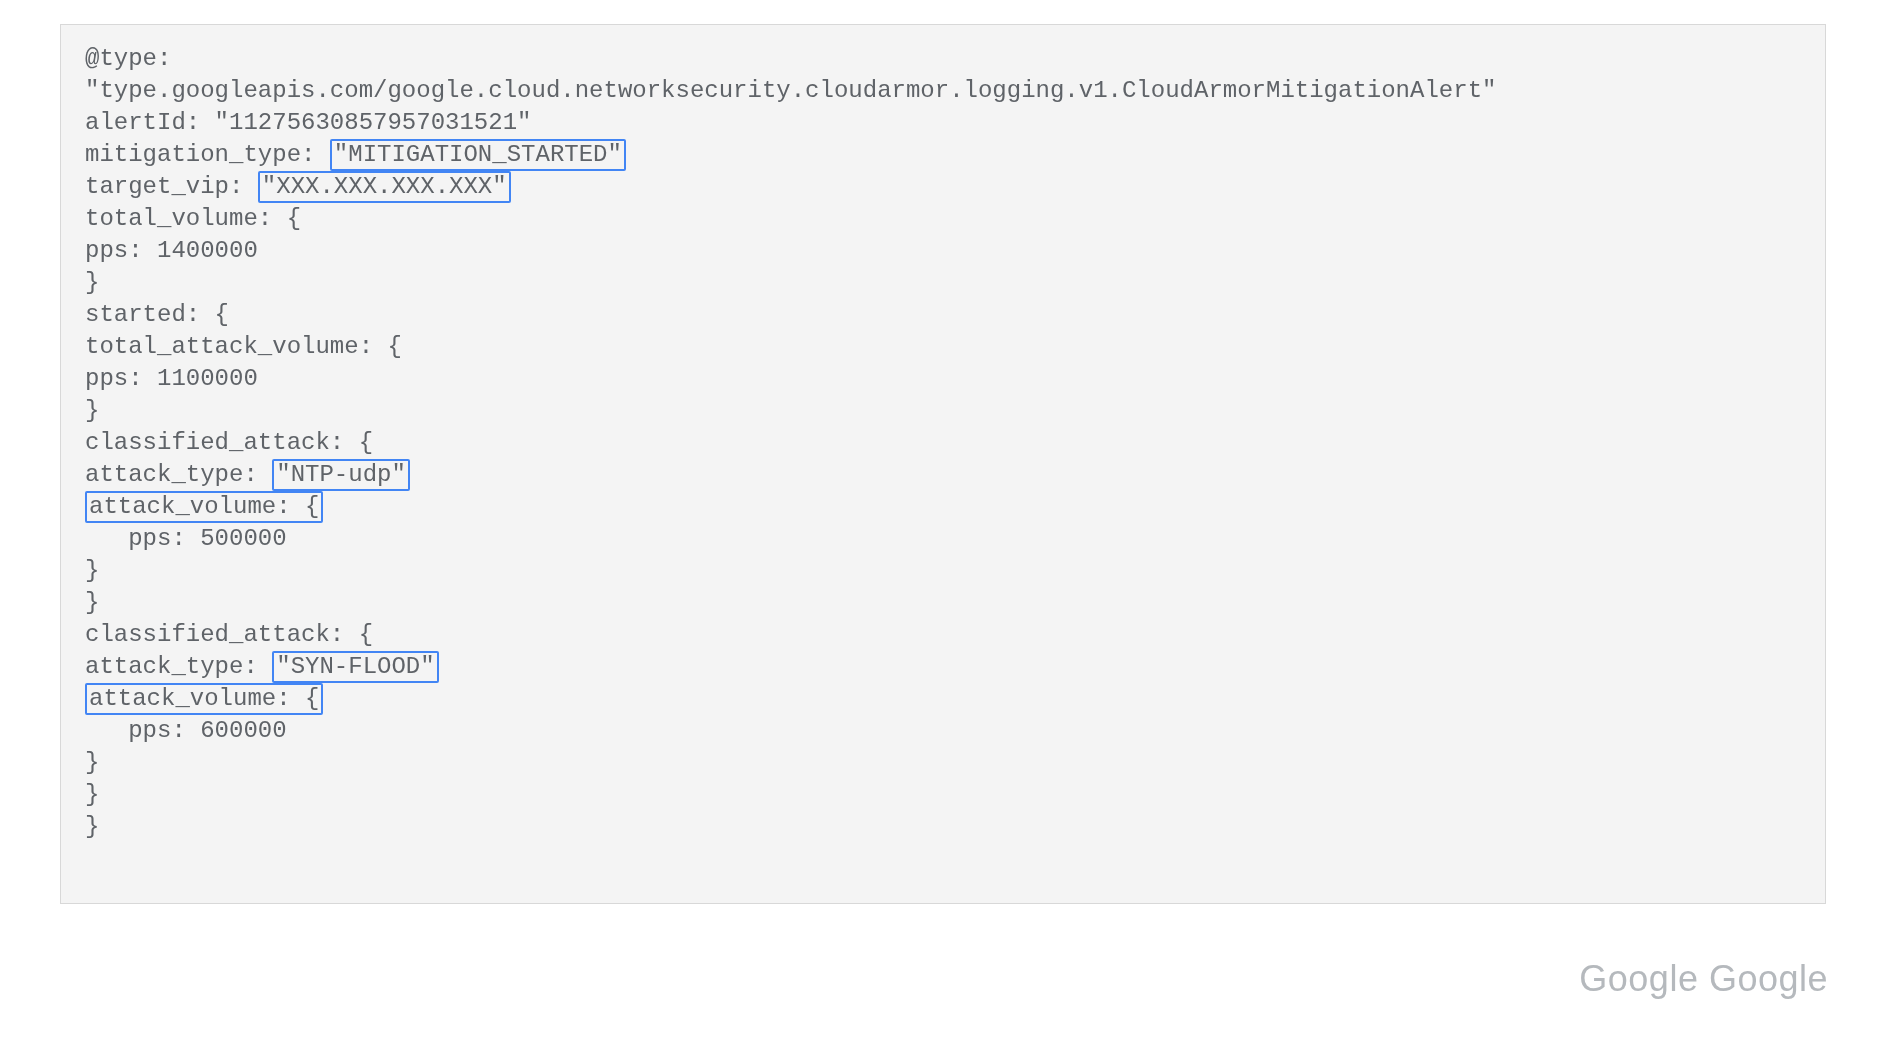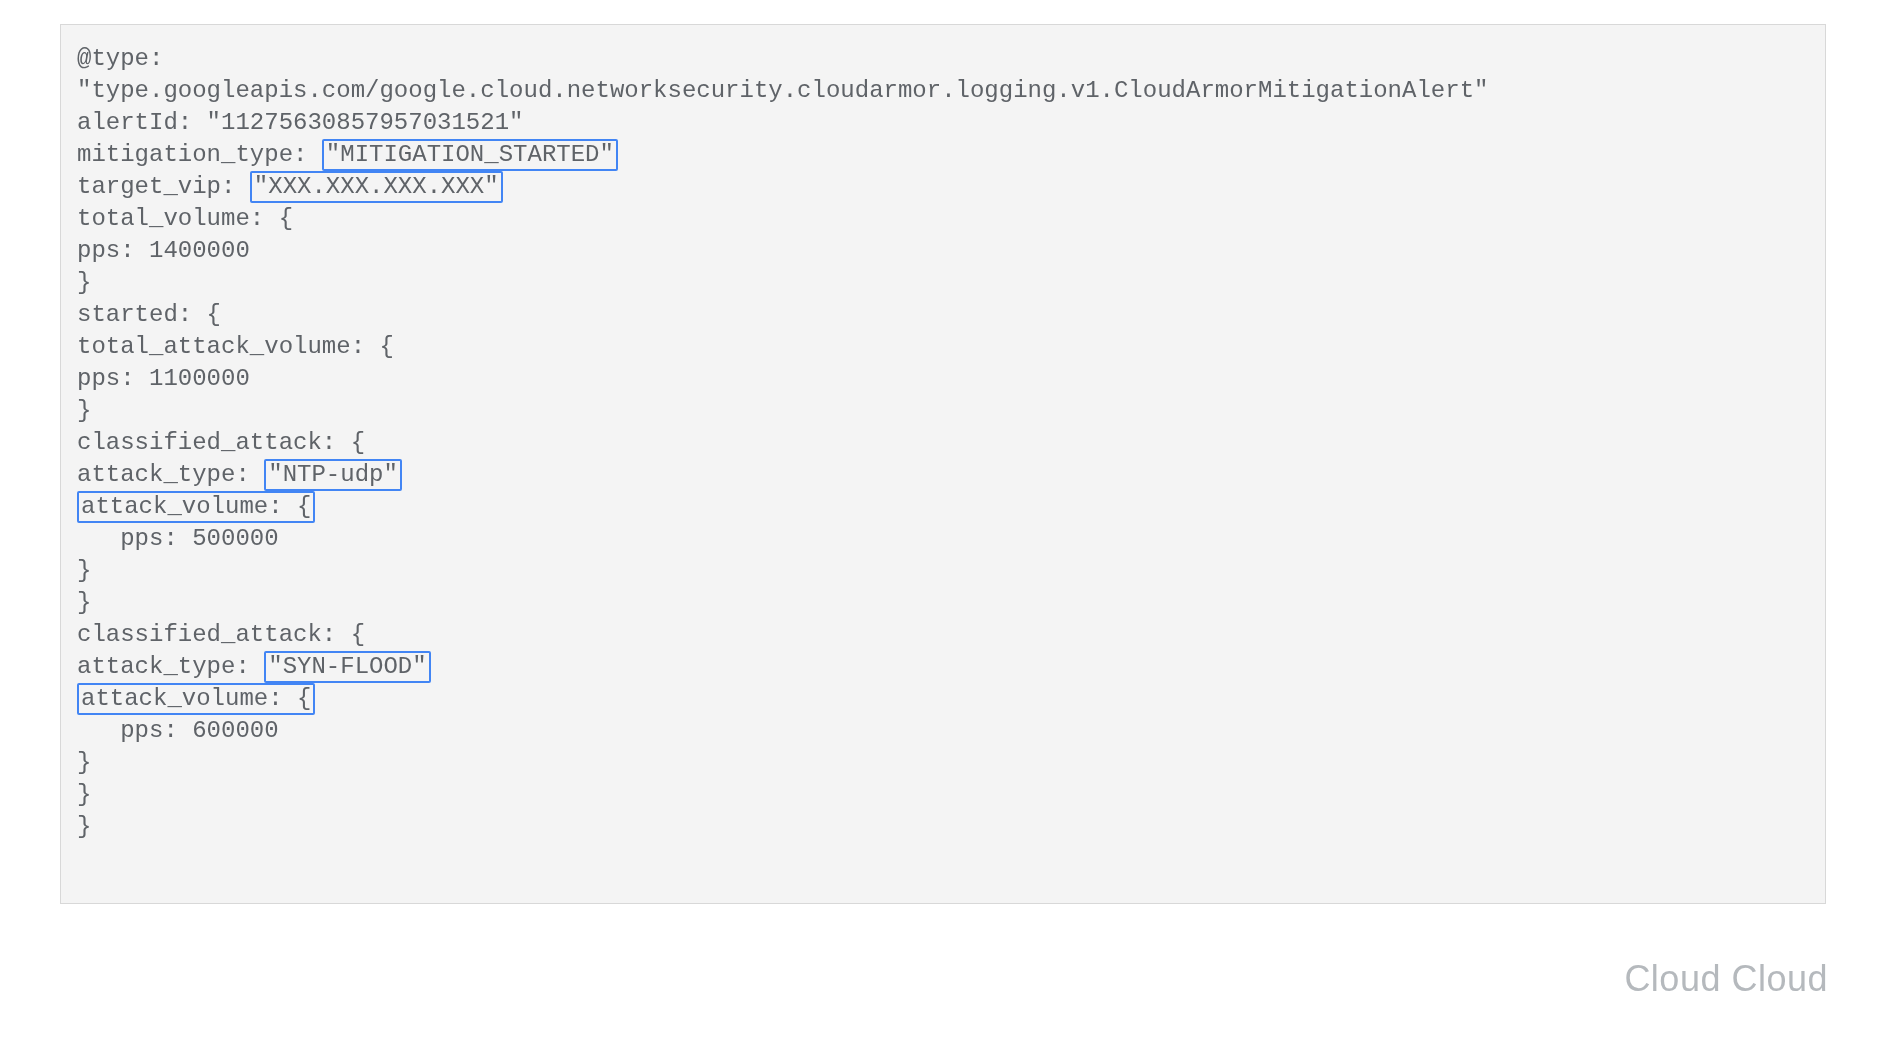--- a/index.html
+++ b/index.html
@@ -3,21 +3,21 @@
 <meta charset="utf-8">
 <style>
   html,body{margin:0;padding:0;background:#fff;width:1900px;height:1038px;}
   .panel{
     position:absolute;
     left:60px; top:24px;
     width:1766px; height:880px;
     border:1px solid #d8d8d8;
     background:#f4f4f4;
     box-sizing:border-box;
-    padding:18px 16px;
+    padding:18px 24px;
   }
   .panel pre{
     margin:0;
     font-family:"Courier New",Courier,monospace;
     font-size:24px;
     line-height:32px;
     color:#5f6368;
     white-space:pre;
   }
   .hl{
@@ -61,13 +61,13 @@
 }
 classified_attack: {
 attack_type: <span class="hl">"SYN-FLOOD"</span>
 <span class="hl">attack_volume: {</span>
    pps: 600000
 }
 }
 }</pre>
 </div>
 
-<div class="attribution">Cloud Cloud</div>
+<div class="attribution">Google Google</div>
 
 </body></html>

